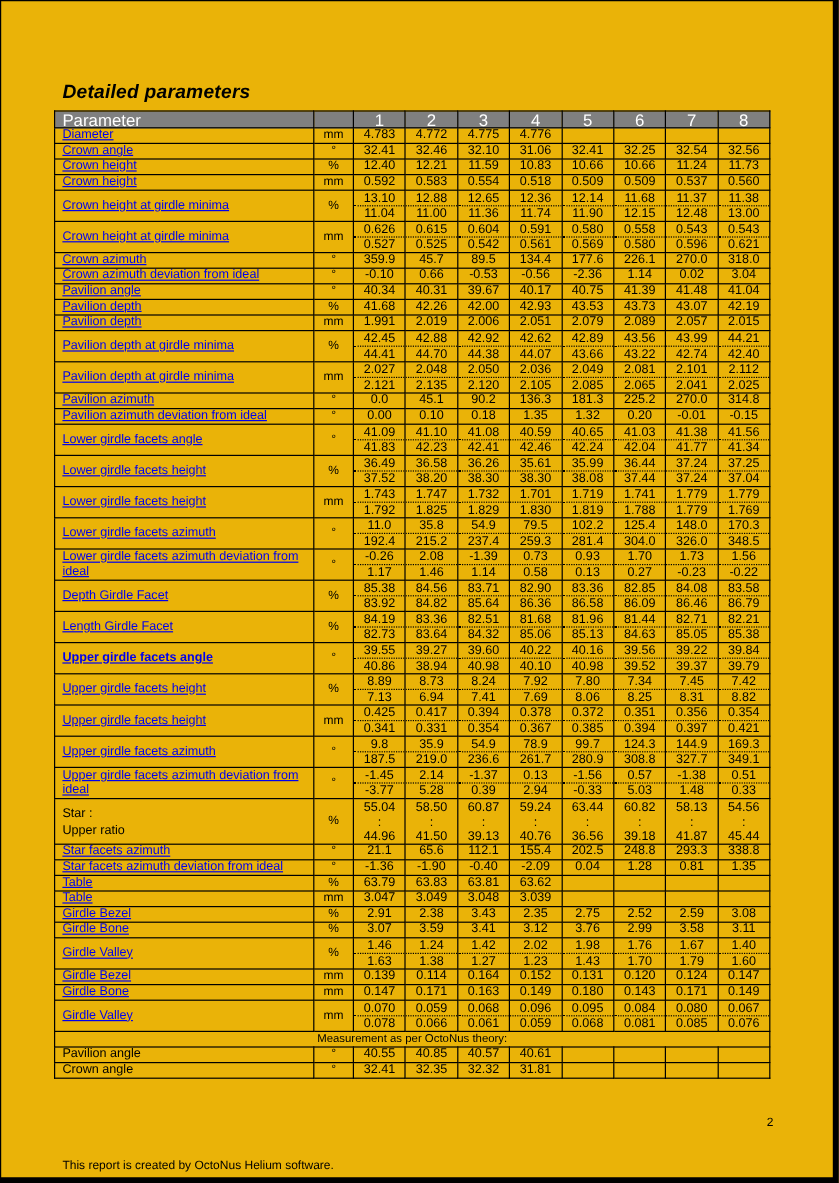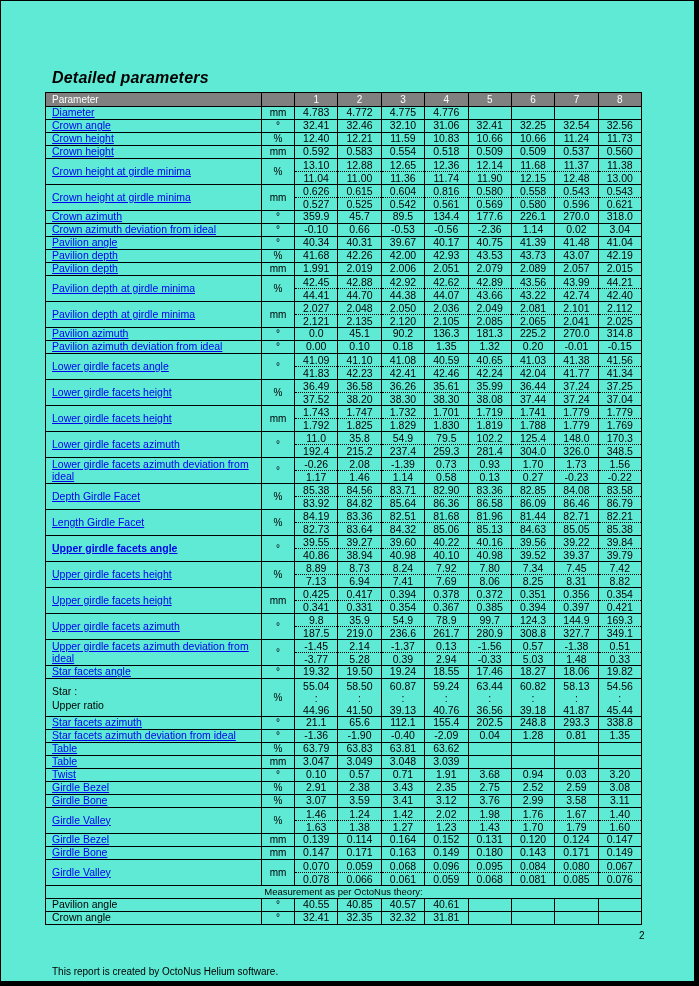--- a/index.html
+++ b/index.html
@@ -1,23 +1,23 @@
 <!DOCTYPE html>
 <html><head>
 <meta charset="utf-8">
 <style>
   html, body { margin:0; padding:0; background:#fff; }
   body { width:699px; height:986px; position:relative; overflow:hidden; font-family:"Liberation Sans", sans-serif; }
-  .page { position:absolute; left:0; top:0; width:693px; height:980px; border-left:1px solid #000; border-top:1px solid #000; border-right:5px solid #000; border-bottom:5px solid #000; box-sizing:content-box; background:#5eead4; }
+  .page { position:absolute; left:0; top:0; width:693px; height:980px; border-left:1px solid #000; border-top:1px solid #000; border-right:5px solid #000; border-bottom:5px solid #000; box-sizing:content-box; background:#eab308; }
   .title { position:absolute; left:51px; top:68px; font-size:16px; font-weight:bold; font-style:italic; color:#000; letter-spacing:0.2px; }
   table.params { position:absolute; left:44px; top:91px; width:596px; border-collapse:collapse; table-layout:fixed; font-size:10.5px; color:#000; }
   table.params col.c-param { width:216px; }
   table.params col.c-unit { width:33px; }
   table.params col.c-val { width:43.375px; }
-  table.params th { background:#808080; color:#fff; font-weight:normal; height:13px; padding:0; border:1px solid #000; text-align:center; font-size:10px; line-height:12px; }
+  table.params th { background:#808080; color:#fff; font-weight:normal; height:13px; padding:0; border:1px solid #000; text-align:center; font-size:14px; line-height:12px; }
   table.params th.h-param { text-align:left; padding-left:6px; }
   table.params td { border:1px solid #000; padding:0; line-height:11.5px; height:12px; text-align:center; vertical-align:middle; white-space:nowrap; overflow:hidden; }
   table.params td.p { text-align:left; padding-left:6px; white-space:normal; }
   table.params td.u { font-size:10px;margin-top:25px; }
   a.lnk { color:#0000ee; text-decoration:underline; }
   .txt { color:#000; }
   .v2 { display:block; height:12px; line-height:12px; }
   .v2.top { border-bottom:1px dotted #000; }
   .v3 { display:block; height:12px; line-height:12px; }
   td.note { text-align:left; padding-left:4px; font-size:9.5px; }
@@ -151,21 +151,21 @@
           </td>
           <td>
             <span class="v2 top">0.615</span>
             <span class="v2">0.525</span>
           </td>
           <td>
             <span class="v2 top">0.604</span>
             <span class="v2">0.542</span>
           </td>
           <td>
-            <span class="v2 top">0.816</span>
+            <span class="v2 top">0.591</span>
             <span class="v2">0.561</span>
           </td>
           <td>
             <span class="v2 top">0.580</span>
             <span class="v2">0.569</span>
           </td>
           <td>
             <span class="v2 top">0.558</span>
             <span class="v2">0.580</span>
           </td>
@@ -760,32 +760,20 @@
           <td>
             <span class="v2 top">-1.38</span>
             <span class="v2">1.48</span>
           </td>
           <td>
             <span class="v2 top">0.51</span>
             <span class="v2">0.33</span>
           </td>
         </tr>
         <tr>
-          <td class="p" style="height: 12px;"><a class="lnk">Star facets angle</a></td>
-          <td class="u">°</td>
-          <td>19.32</td>
-          <td>19.50</td>
-          <td>19.24</td>
-          <td>18.55</td>
-          <td>17.46</td>
-          <td>18.27</td>
-          <td>18.06</td>
-          <td>19.82</td>
-        </tr>
-        <tr>
           <td class="p" style="height: 37px; line-height: 14px;"><span class="txt">Star :</span><br><span class="txt">Upper ratio</span></td>
           <td class="u">%</td>
           <td>
             <span class="v3">55.04</span>
             <span class="v3">:</span>
             <span class="v3">44.96</span>
           </td>
           <td>
             <span class="v3">58.50</span>
             <span class="v3">:</span>
@@ -862,32 +850,20 @@
           <td class="p" style="height: 12px;"><a class="lnk">Table</a></td>
           <td class="u">mm</td>
           <td>3.047</td>
           <td>3.049</td>
           <td>3.048</td>
           <td>3.039</td>
           <td></td>
           <td></td>
           <td></td>
           <td></td>
-        </tr>
-        <tr>
-          <td class="p" style="height: 12px;"><a class="lnk">Twist</a></td>
-          <td class="u">°</td>
-          <td>0.10</td>
-          <td>0.57</td>
-          <td>0.71</td>
-          <td>1.91</td>
-          <td>3.68</td>
-          <td>0.94</td>
-          <td>0.03</td>
-          <td>3.20</td>
         </tr>
         <tr>
           <td class="p" style="height: 12px;"><a class="lnk">Girdle Bezel</a></td>
           <td class="u">%</td>
           <td>2.91</td>
           <td>2.38</td>
           <td>3.43</td>
           <td>2.35</td>
           <td>2.75</td>
           <td>2.52</td>

